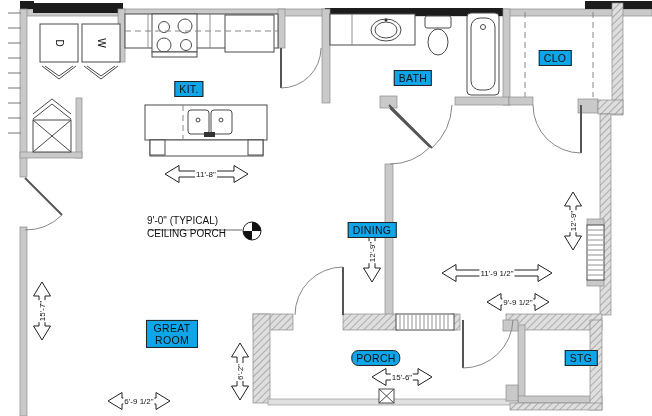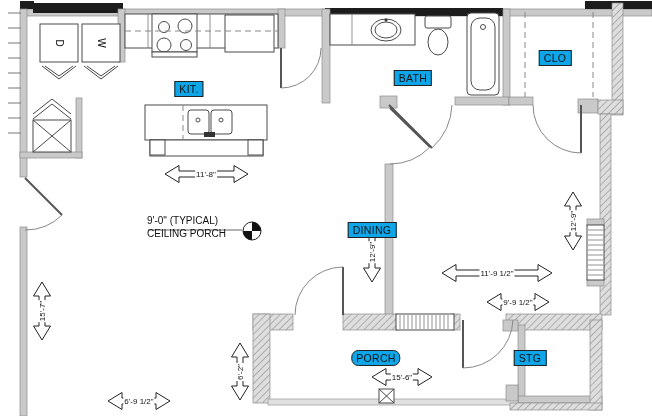--- a/index.html
+++ b/index.html
@@ -248,22 +248,23 @@
   </g>
 </svg>
 
 <div class="appl" style="left:59px;top:43px;">D</div>
 <div class="appl" style="left:101px;top:43px;">W</div>
 
 <div class="roombox" style="left:189px;top:89px;">KIT.</div>
 <div class="roombox" style="left:413px;top:78px;">BATH</div>
 <div class="roombox" style="left:555px;top:58px;">CLO</div>
 <div class="roombox" style="left:330px;top:230px;margin-left:42px;">DINING</div>
+<div class="roombox wrap" style="left:172px;top:334px;">GREAT ROOM</div>
 <div class="roombox" style="left:376px;top:358px;border-radius:7px;">PORCH</div>
-<div class="roombox" style="left:530px;top:358px;">STG</div>
+<div class="roombox" style="left:581px;top:358px;">STG</div>
 
 <div class="note">
   <div>9'-0" (TYPICAL)</div>
   <div>CEILING PORCH</div>
 </div>
 
 <div class="dim" style="left:206px;top:174px;">11'-8"</div>
 <div class="dim v" style="left:372px;top:252px;">12'-9"</div>
 <div class="dim v" style="left:573px;top:221px;">12'-9"</div>
 <div class="dim" style="left:497px;top:273px;">11'-9 1/2"</div>

